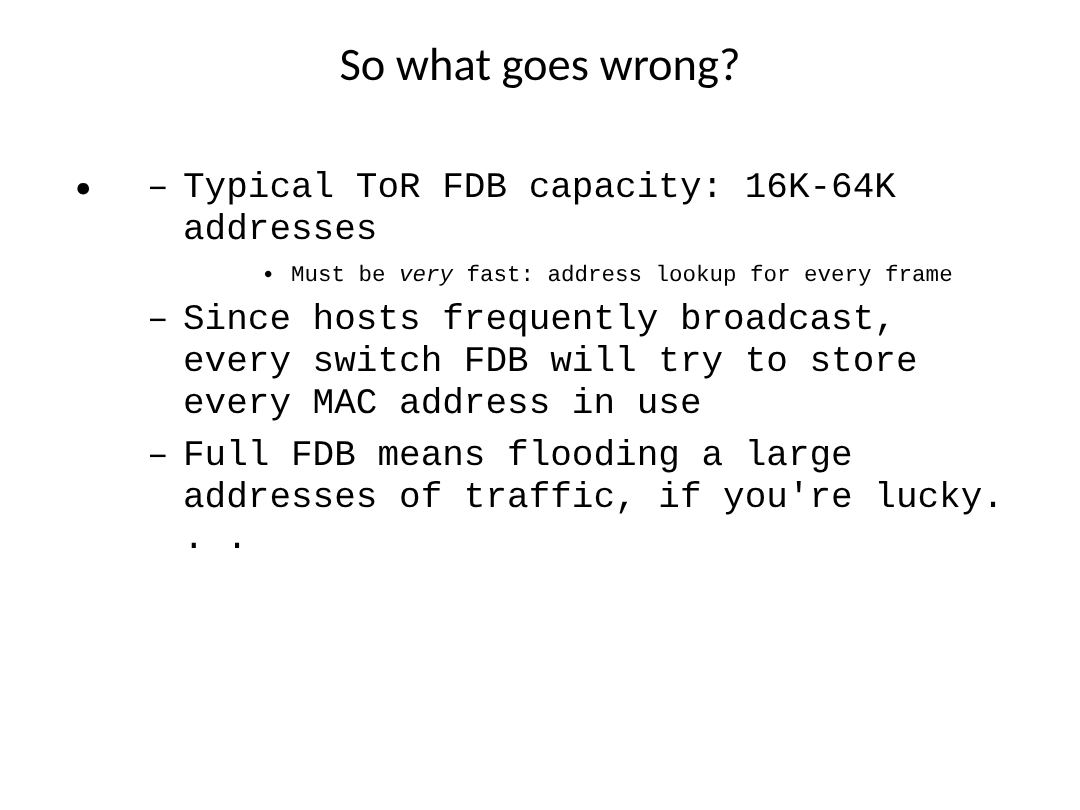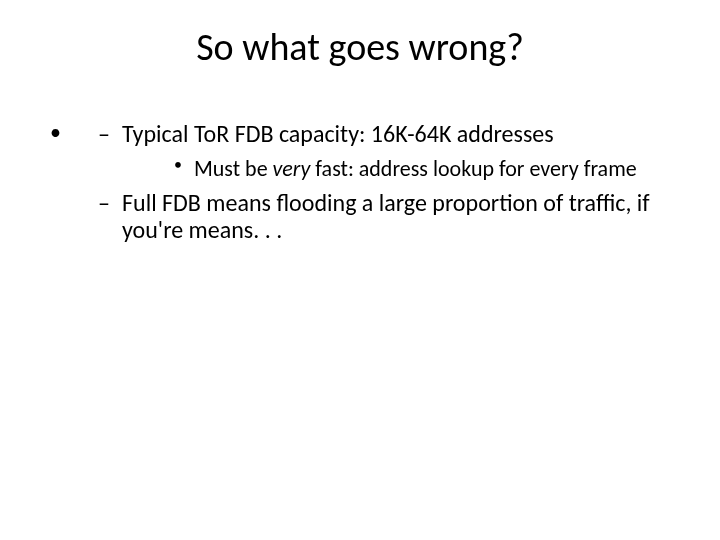--- a/index.html
+++ b/index.html
@@ -13,21 +13,21 @@
     overflow: hidden;
   }
   .slide {
     width: 720px;
     height: 540px;
     position: relative;
     box-sizing: border-box;
   }
   .title {
     text-align: center;
-    font-size: 38px;
+    font-size: 31px;
     font-weight: 400;
     padding-top: 24px;
     letter-spacing: 0px;
   }
   .body {
     padding: 40px 46px 0 46px;
     font-size: 28px;
     line-height: 1.15;
   }
   ul {
@@ -47,41 +47,42 @@
   .lvl1 > li::before {
     content: "•";
     position: absolute;
     left: 4px;
     top: 0;
     font-size: 22px;
   }
   
   .lvl2 {
     margin-top: 10px;
+    font-family: Liberation Mono, monospace;
   }
   .lvl2 > li {
     padding-left: 48px;
     font-size: 24px;
     margin-bottom: 8px;
   }
   .lvl2 > li::before {
     content: "–";
     position: absolute;
     left: 24px;
     top: 0;
     font-size: 24px;
   }
   
   .lvl3 {
     margin-top: 8px;
     margin-bottom: 6px;
   }
   .lvl3 > li {
     padding-left: 72px;
-    font-size: 22px;
+    font-size: 15px;
   }
   .lvl3 > li::before {
     content: "•";
     position: absolute;
     left: 52px;
     top: 0;
     font-size: 16px;
   }
   .italic {
     font-style: italic;
@@ -103,22 +104,25 @@
             <span>Typical ToR FDB capacity: 16K-64K addresses</span>
 
             <ul class="lvl3">
               <li>
                 <span>Must be </span><span class="italic">very</span><span> fast: address lookup for every frame</span>
               </li>
             </ul>
           </li>
 
 
+          <li>
+            <span>Since hosts frequently broadcast, every switch FDB will try to store every MAC address in use</span>
+          </li>
 
           <li>
-            <span>Full FDB means flooding a large proportion of traffic, if you're means. . .</span>
+            <span>Full FDB means flooding a large addresses of traffic, if you're lucky. . .</span>
           </li>
         </ul>
       </li>
     </ul>
   </div>
 
 </div>
 
 </body></html>

